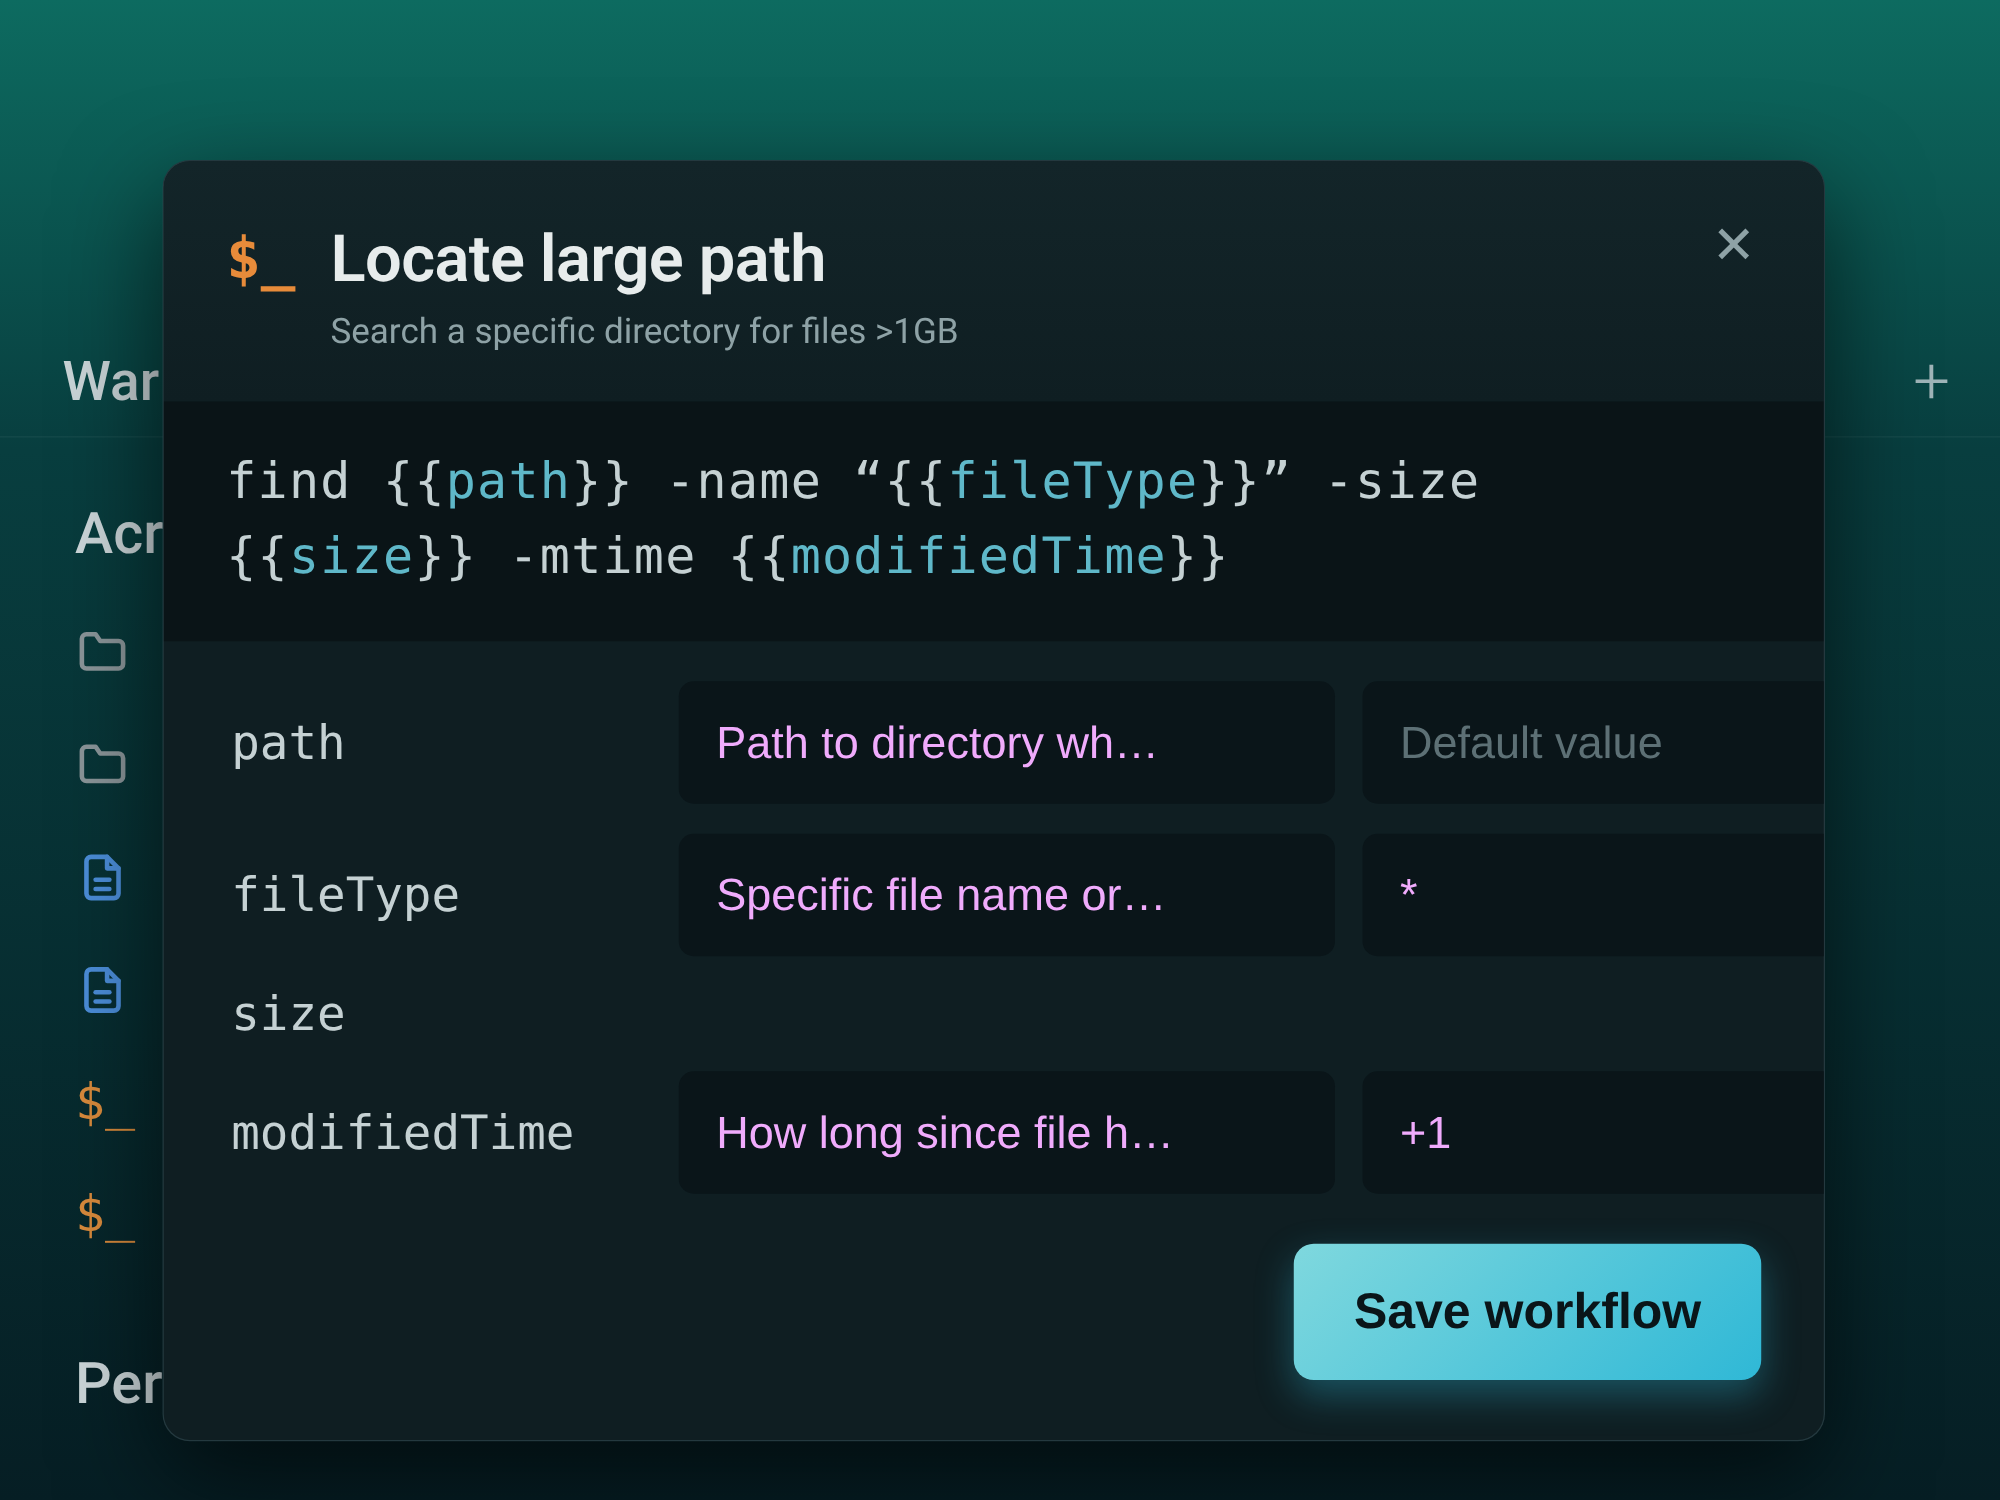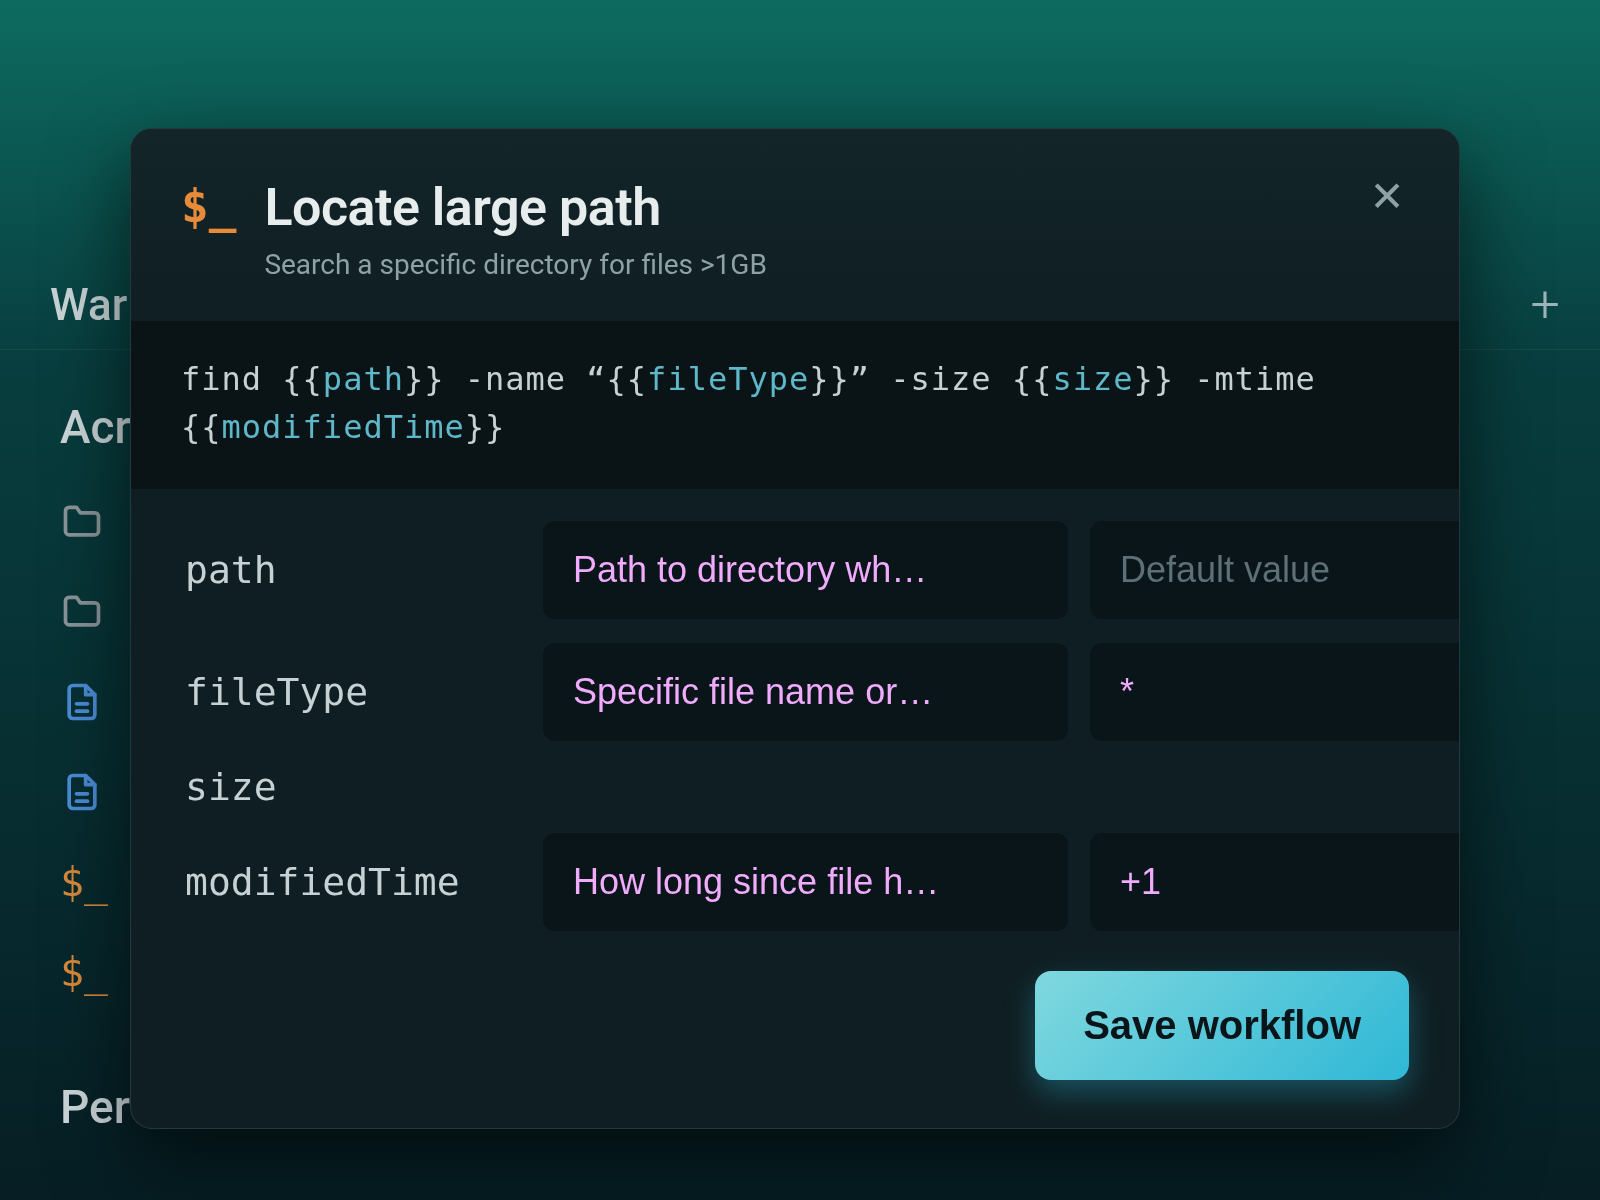--- a/index.html
+++ b/index.html
@@ -77,21 +77,21 @@
     position: absolute; right: 48px; top: 44px;
     width: 48px; height: 48px;
     color: #8ea2a6; font-size: 42px; line-height: 48px; text-align: center;
     cursor: pointer; border-radius: 8px;
   }
 
   .command-box {
     background: #0a1417;
     padding: 34px 50px 38px 50px;
     font-family: ui-monospace, "SF Mono", Menlo, Consolas, monospace;
-    font-size: 32px; line-height: 1.5;
+    font-size: 40px; line-height: 1.5;
     color: #c5d1d3;
     letter-spacing: 1px;
     word-break: break-word;
   }
   .command-box .brace { color: #c5d1d3; }
   .command-box .var { color: #5fb8c9; }
 
   .params {
     padding: 32px 50px 0 50px;
     display: flex; flex-direction: column; gap: 24px;

